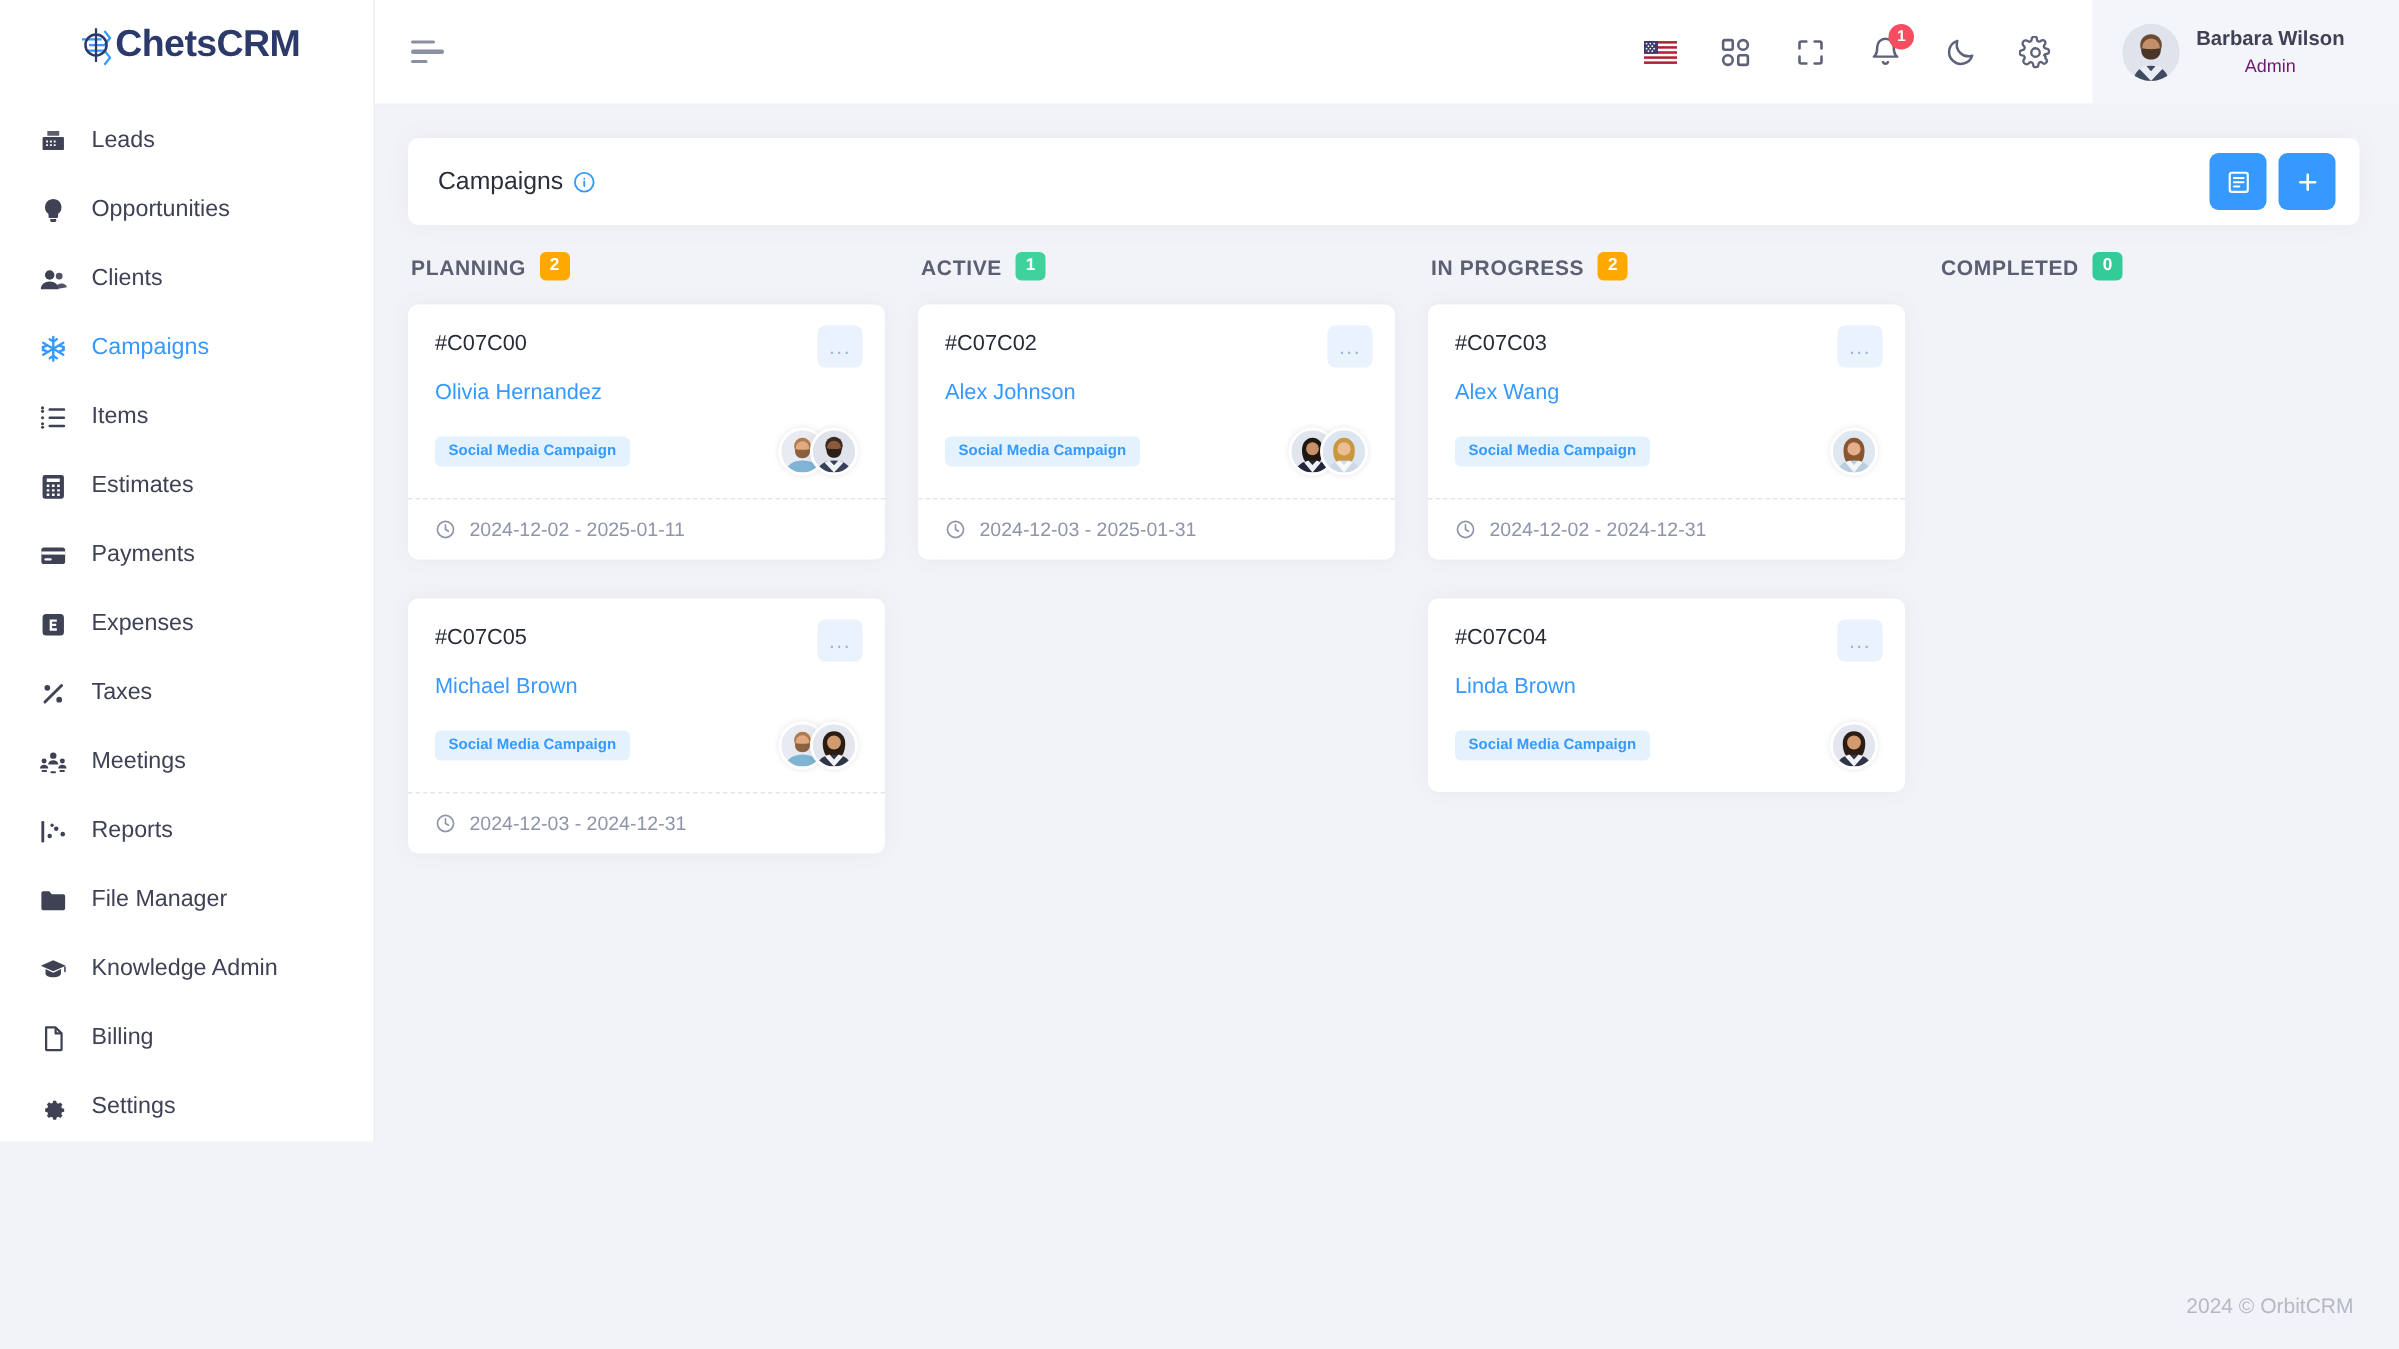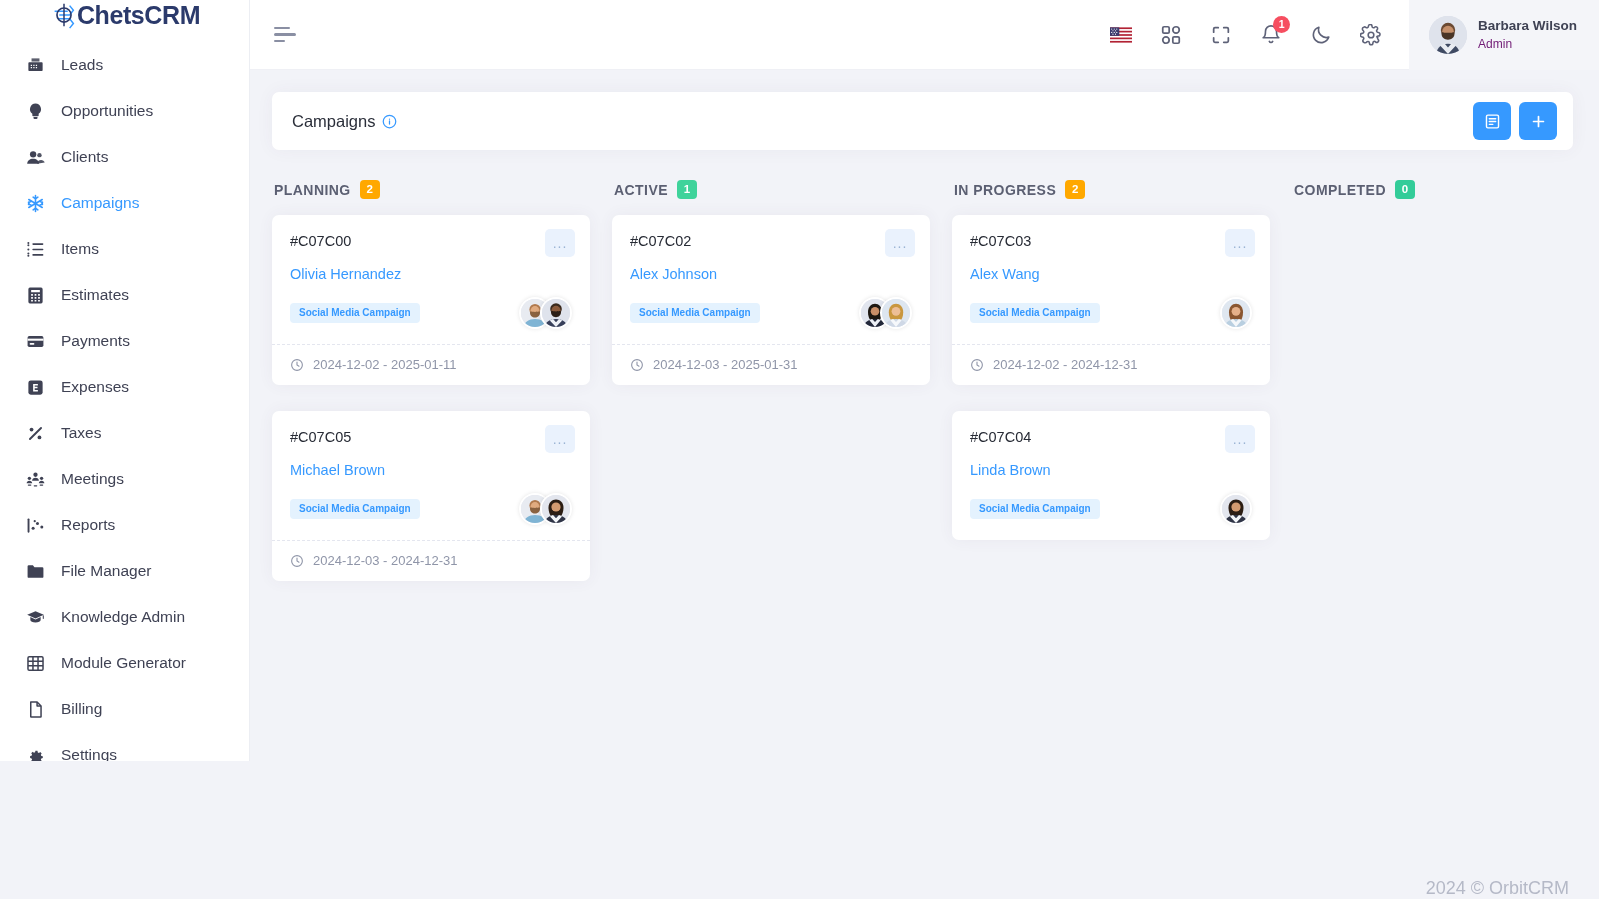--- a/index.html
+++ b/index.html
@@ -73,22 +73,22 @@
   .flag { width: 23px; height: 16px; border-radius: 2px; overflow: hidden; display:block; }
   .badge-dot {
     position: absolute; top: -7px; right: -7px;
     min-width: 17px; height: 17px; border-radius: 50%;
     background: #f64e60; color: #fff; font-size: 10.5px; font-weight: 700;
     display: flex; align-items: center; justify-content: center;
     line-height: 1; padding: 0 3px;
   }
   .profile {
     display: flex; align-items: center; gap: 11px;
-    height: 70px; padding: 0 22px 0 20px;
-    background: #f4f5f9; cursor: pointer; min-width: 180px;
+    height: 70px; padding: 0 36px 0 20px;
+    background: #f4f5f9; cursor: pointer; min-width: 180px; text-align: center;
   }
   .avatar-lg {
     width: 38px; height: 38px; border-radius: 50%;
     background: #d9dde7; overflow: hidden; flex: 0 0 38px;
   }
   .avatar-lg svg { width: 38px; height: 38px; display: block; }
   .profile-name { font-size: 13.5px; color: #3f4254; font-weight: 600; line-height: 1.35; }
   .profile-role { font-size: 12px; color: #701a75; line-height: 1.35; }
 
   
@@ -104,21 +104,21 @@
   .info-ico svg { width: 15px; height: 15px; display: block; }
   .page-actions { margin-left: auto; display: flex; gap: 8px; }
   .btn-blue {
     width: 38px; height: 38px; border-radius: 6px;
     background: #3699ff; border: none; cursor: pointer;
     display: flex; align-items: center; justify-content: center;
     color: #fff;
   }
   .btn-blue svg { width: 17px; height: 17px; display: block; }
 
-  .board { display: flex; gap: 22px; margin-top: 30px; }
+  .board { display: flex; gap: 22px; margin-top: 18px; }
   .col { width: 318px; flex: 0 0 318px; }
   .col-head { display: flex; align-items: center; gap: 9px; margin-bottom: 16px; padding-left: 2px; }
   .col-title { font-size: 14px; font-weight: 600; color: #5b5f72; letter-spacing: .45px; }
   .count {
     min-width: 20px; height: 19px; border-radius: 4px;
     font-size: 11.5px; font-weight: 700; color: #fff;
     display: inline-flex; align-items: center; justify-content: center;
     padding: 0 5px; line-height: 1;
   }
   .c-amber { background: #ffa800; }
@@ -160,22 +160,22 @@
   .av svg { width: 28px; height: 28px; display: block; }
   .kcard-foot {
     border-top: 1px dashed #e4e6ef;
     padding: 12px 18px 13px 18px;
     display: flex; align-items: center; gap: 9px;
     font-size: 13px; color: #8f95a8;
   }
   .kcard-foot svg { width: 14px; height: 14px; display: block; flex: 0 0 14px; }
 
   .footer {
-    height: 58px; display: flex; align-items: flex-end; justify-content: flex-end;
-    padding-right: 30px; font-size: 18px; color: #b5b9c7;
+    height: 58px; display: flex; align-items: center; justify-content: flex-end;
+    padding-right: 30px; font-size: 14px; color: #b5b9c7;
     background: #f2f3f8;
   }
 </style>
 </head>
 <body>
 
 <div class="app">
 
   <aside class="sidebar">
     <div class="logo-wrap">
@@ -320,29 +320,20 @@
       </a>
       <a class="nav-item">
         <span class="nav-ico">
           <svg viewBox="0 0 24 24" fill="currentColor">
               <path d="M12 4L1.5 8.6 12 13.2l10.5-4.6z"></path>
               <path d="M5.5 11.4v3.7c0 1.9 2.9 3.2 6.5 3.2s6.5-1.3 6.5-3.2v-3.7L12 14.6z"></path>
               <rect x="21.2" y="9" width="1.3" height="5" rx=".6"></rect>
             </svg>
         </span>
         <span>Knowledge Admin</span>
-      </a>
-      <a class="nav-item">
-        <span class="nav-ico">
-          <svg viewBox="0 0 24 24" fill="none" stroke="currentColor" stroke-width="1.9">
-              <rect x="2.5" y="3.5" width="19" height="17" rx="1.6"></rect>
-              <path d="M2.5 9.2h19M2.5 14.8h19M8.8 3.5v17M15.2 3.5v17"></path>
-            </svg>
-        </span>
-        <span>Module Generator</span>
       </a>
       <a class="nav-item">
         <span class="nav-ico">
           <svg viewBox="0 0 24 24" fill="none" stroke="currentColor" stroke-width="1.9" stroke-linejoin="round">
               <path d="M6 2.5h8l5 5V21a.5.5 0 01-.5.5h-12A.5.5 0 016 21z"></path>
               <path d="M14 2.5v5h5"></path>
             </svg>
         </span>
         <span>Billing</span>
       </a>

